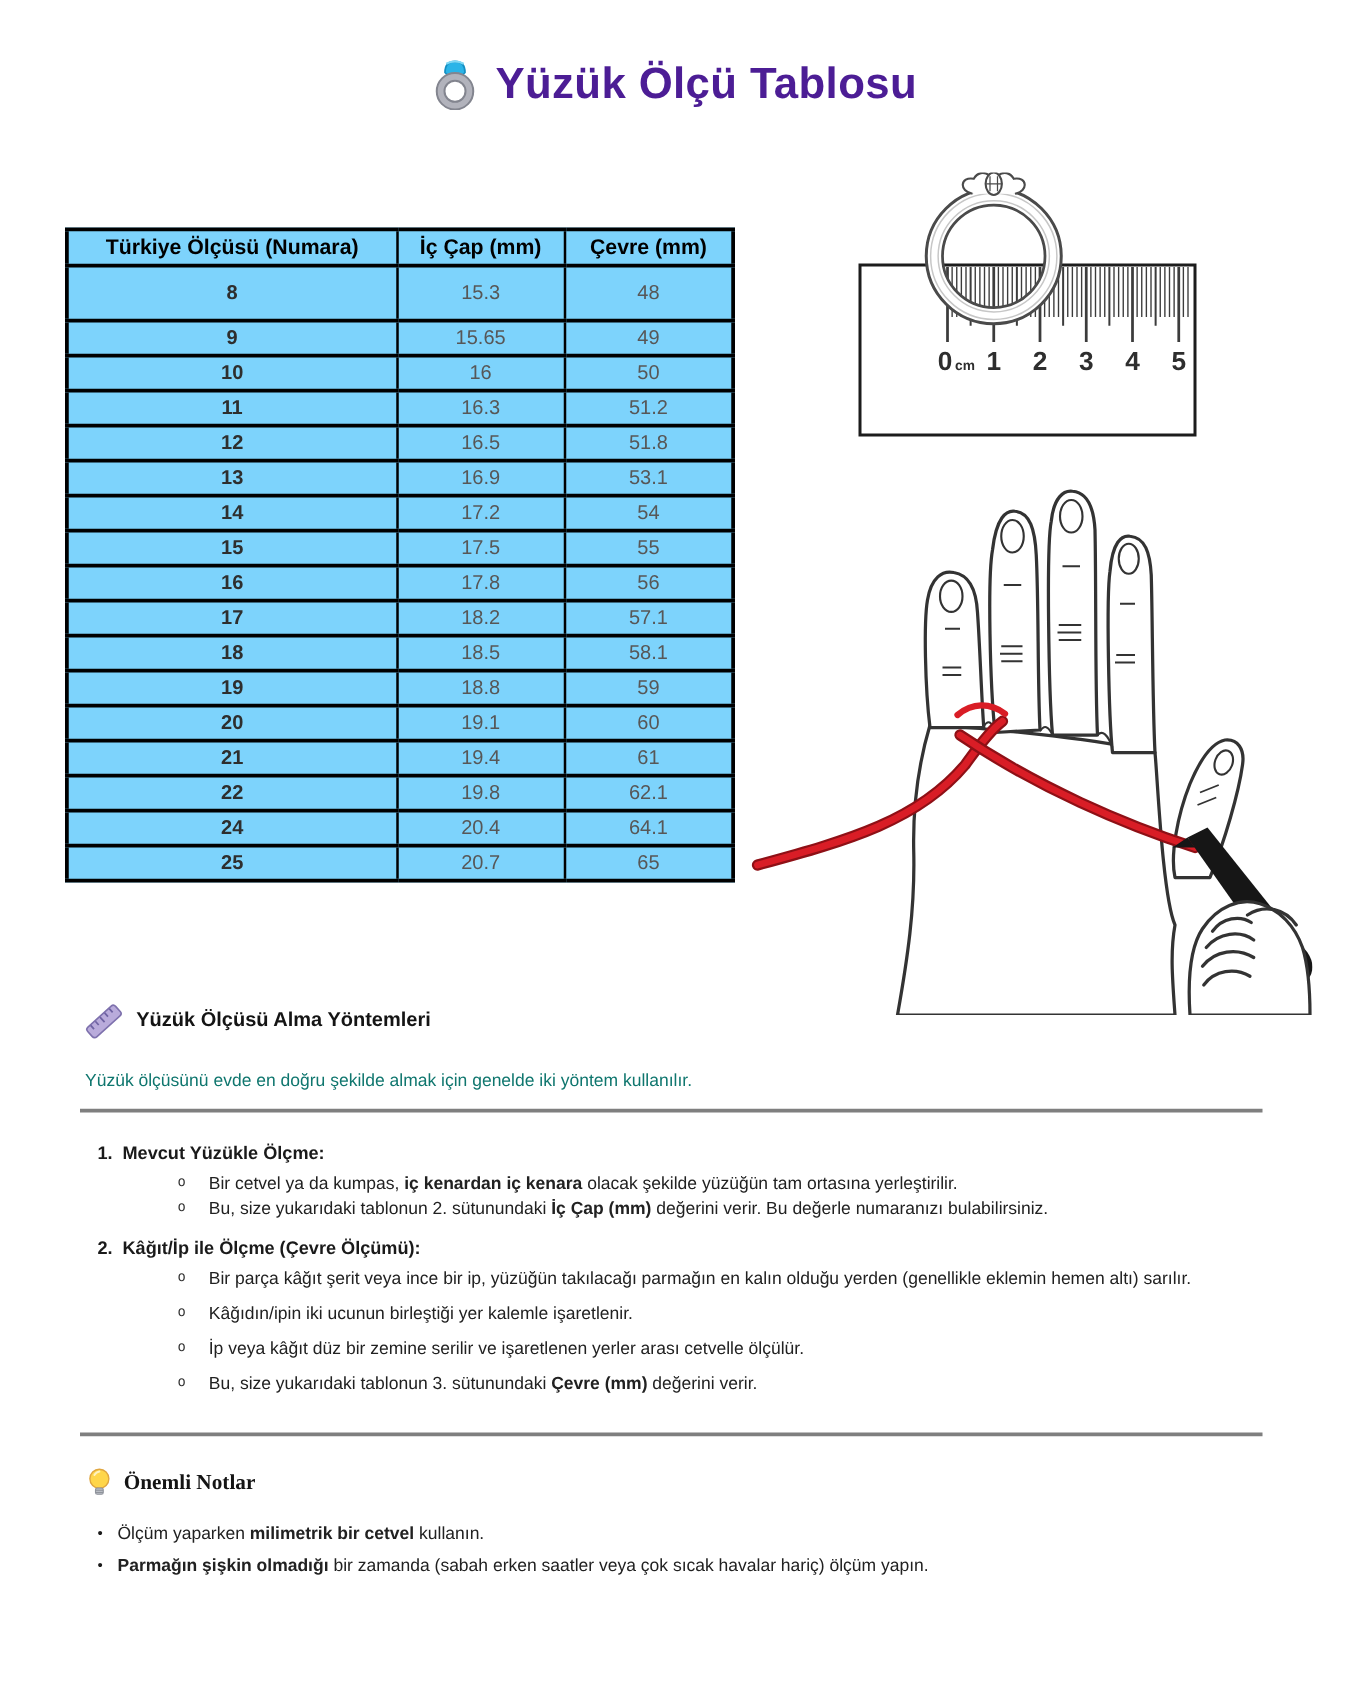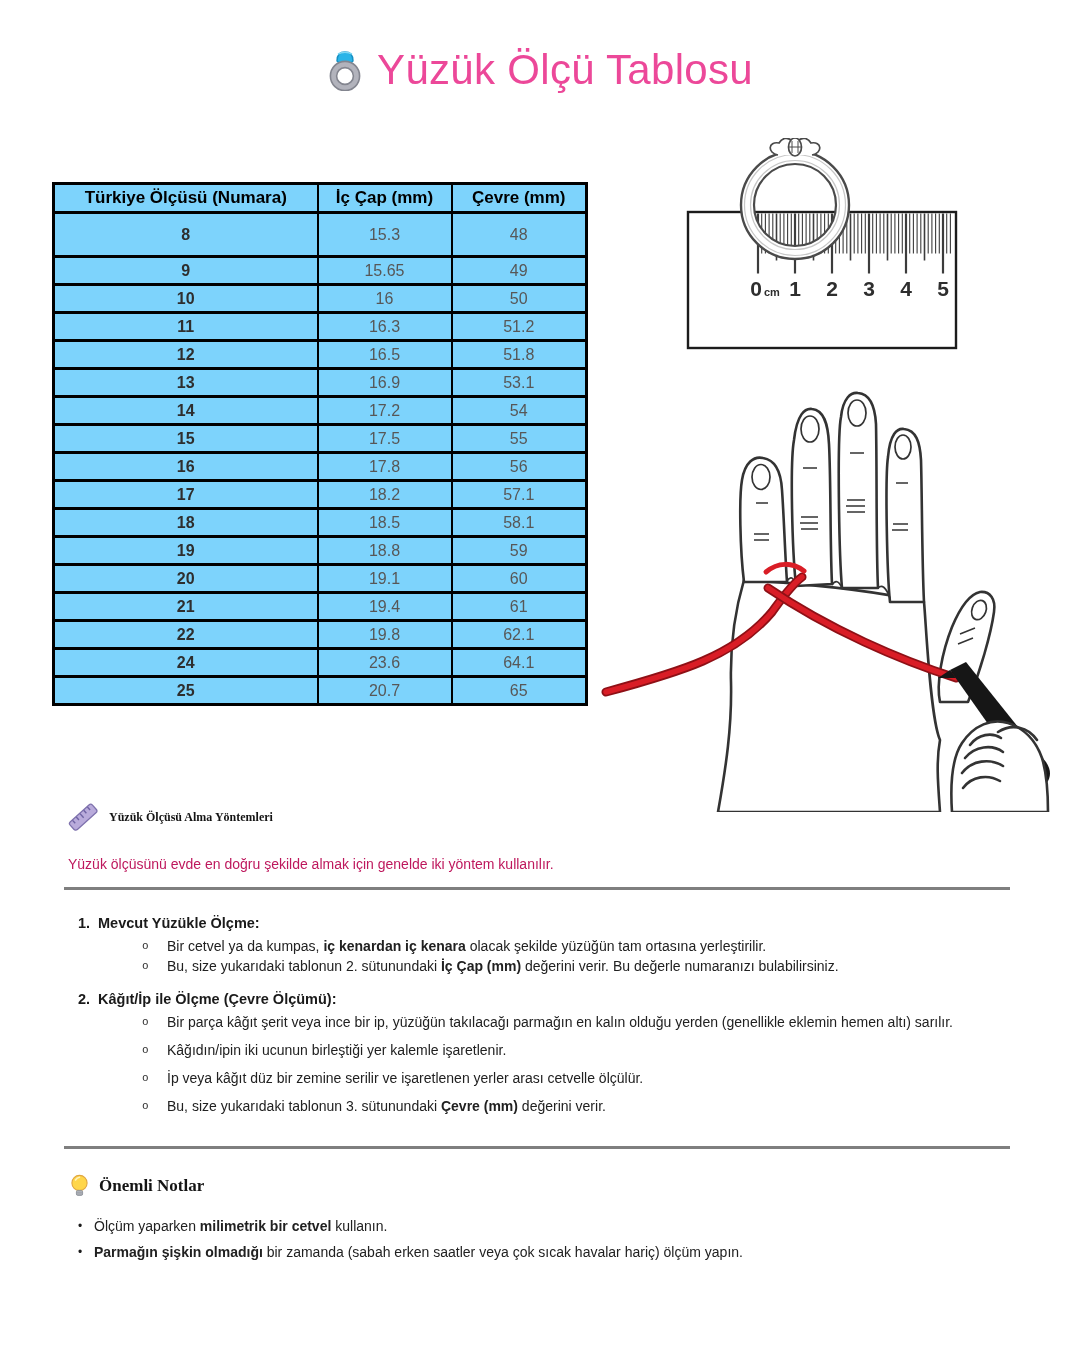--- a/index.html
+++ b/index.html
@@ -2,40 +2,40 @@
 <html><head>
 <meta charset="utf-8">
 <style>
   html,body{margin:0;padding:0;background:#fff;}
   .doc{position:relative;width:1080px;height:1350px;background:#ffffff;overflow:hidden;
        font-family:"Liberation Sans",sans-serif;color:#212121;}
 
   
   .title-bar{position:absolute;top:46px;left:0;width:100%;display:flex;
              justify-content:center;align-items:center;gap:14px;}
-  .title-bar h1{margin:0;font-size:42px;font-weight:400;color:#ec4899;letter-spacing:.3px;}
+  .title-bar h1{margin:0;font-size:35px;font-weight:700;color:#4c1d95;letter-spacing:.3px;}
 
   
   table.size-table{position:absolute;left:52px;top:182px;width:533px;border-collapse:collapse;
                    table-layout:fixed;background:#7dd3fc;border:3px solid #000;}
   .size-table th,.size-table td{border:2px solid #000;border-top-width:3px;border-bottom-width:3px;
                    text-align:center;padding:0;vertical-align:middle;}
   .size-table th{height:26px;font-size:17px;font-weight:700;color:#000;}
   .size-table td{height:25px;font-size:16px;color:#575757;}
   .size-table td.col-size{font-weight:700;color:#2e2e2e;}
   .size-table tr.first-row td{height:41px;}
 
   
   .ruler-art{position:absolute;left:683px;top:138px;}
   .hand-art{position:absolute;left:600px;top:372px;}
 
   
   .sec-heading{position:absolute;left:68px;top:802px;display:flex;align-items:center;gap:11px;}
-  .sec-heading h2{margin:0;font-size:12px;font-weight:700;color:#141414;font-family:Liberation Serif, serif;}
-  .intro{position:absolute;left:68px;top:856px;margin:0;font-size:14px;color:#be185d;}
+  .sec-heading h2{margin:0;font-size:16px;font-weight:700;color:#141414;}
+  .intro{position:absolute;left:68px;top:856px;margin:0;font-size:14px;color:#0f766e;}
   .hr{position:absolute;height:3px;background:#7f7f7f;}
   .hr1{left:64px;top:887px;width:946px;}
   .hr2{left:64px;top:1146px;width:946px;}
 
   .methods{position:absolute;left:78px;top:913px;width:952px;font-size:14px;line-height:20px;}
   .m-title{display:flex;font-size:14.5px;font-weight:700;color:#1a1a1a;line-height:21px;}
   .m-num{display:inline-block;min-width:20px;}
   .m-sub{display:flex;padding-left:64px;}
   .m-marker{width:25px;font-size:11px;line-height:20px;color:#333;
             font-family:"DejaVu Sans Mono",monospace;}
@@ -154,21 +154,21 @@
           <td>19.4</td>
           <td>61</td>
         </tr>
         <tr>
           <td class="col-size">22</td>
           <td>19.8</td>
           <td>62.1</td>
         </tr>
         <tr>
           <td class="col-size">24</td>
-          <td>23.6</td>
+          <td>20.4</td>
           <td>64.1</td>
         </tr>
         <tr>
           <td class="col-size">25</td>
           <td>20.7</td>
           <td>65</td>
         </tr>
       </tbody>
   </table>
 

